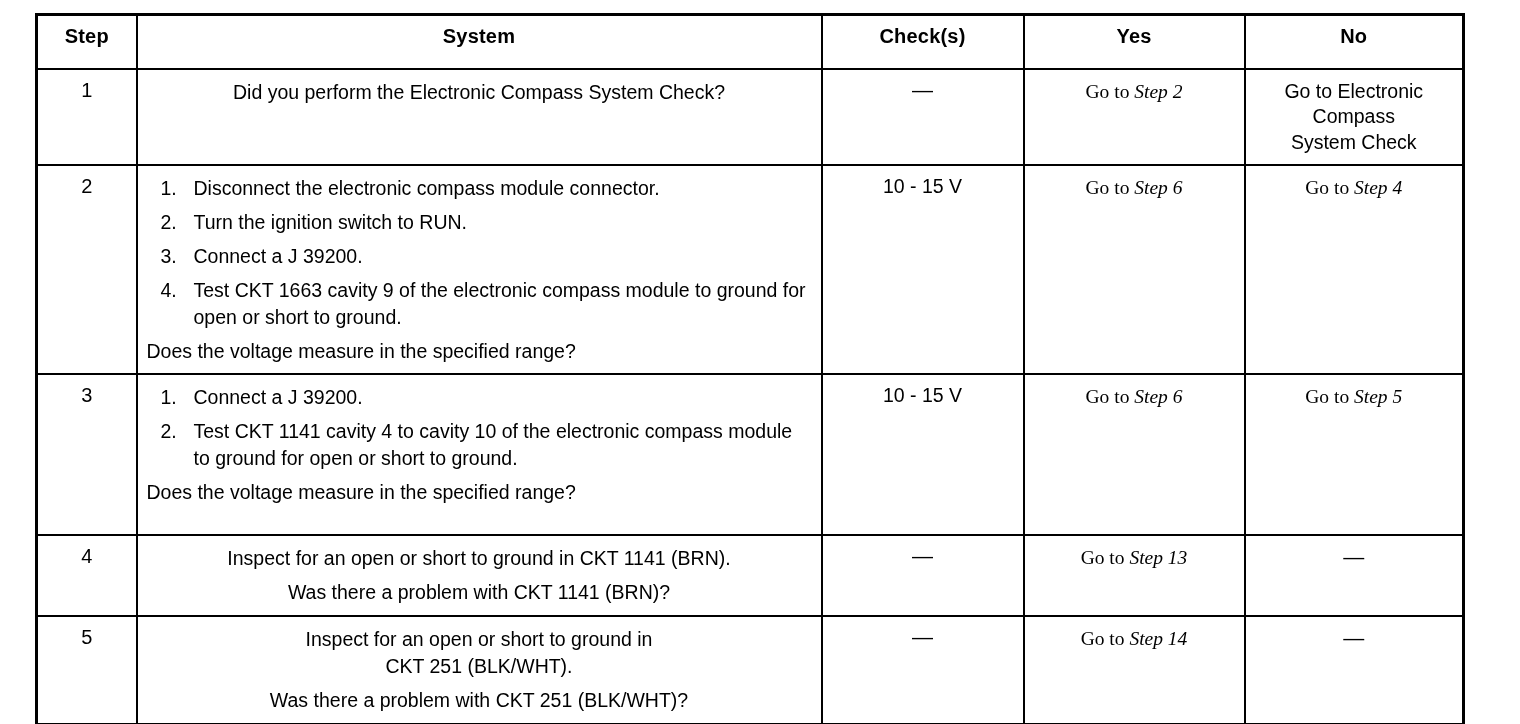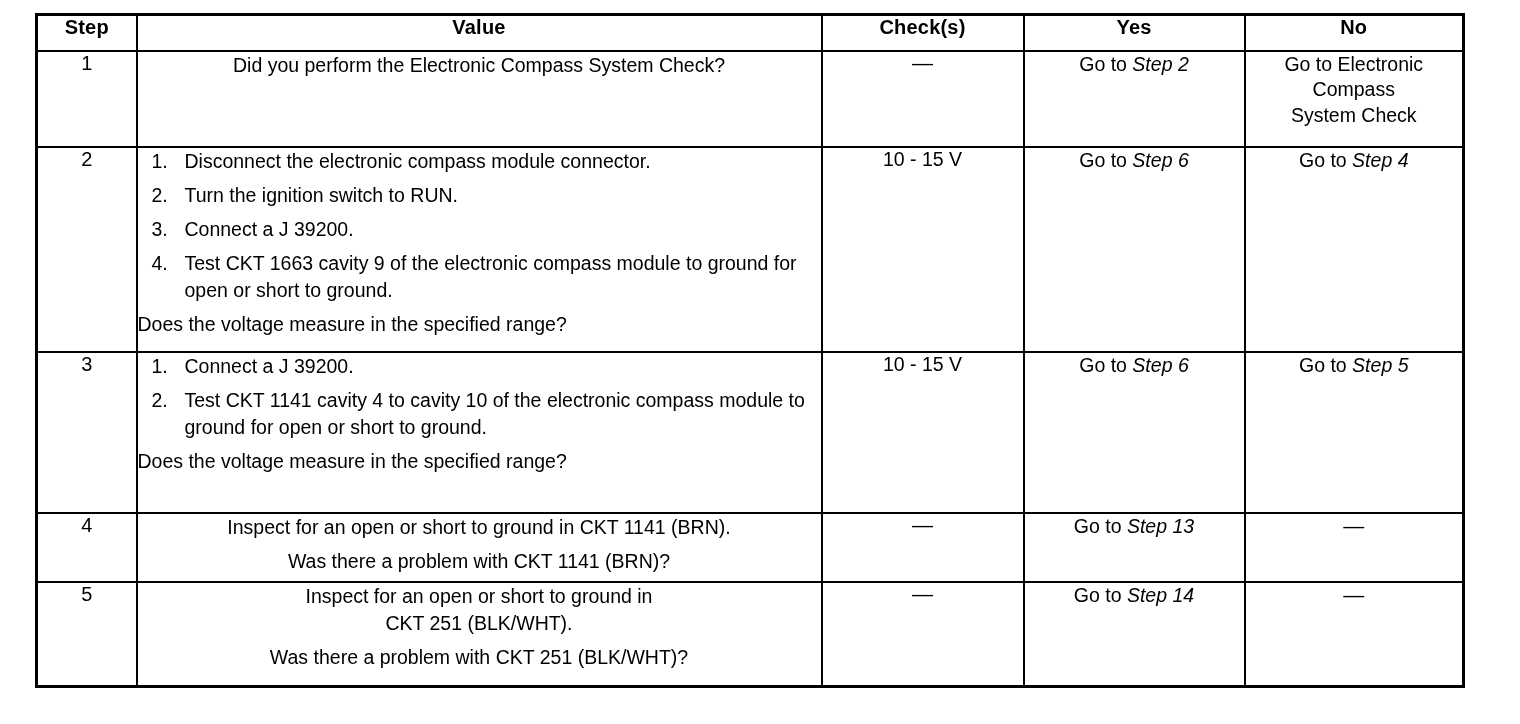--- a/index.html
+++ b/index.html
@@ -30,21 +30,21 @@
     top: 13px;
     width: 1427px;
     border-collapse: collapse;
     table-layout: fixed;
     background: #ffffff;
   }
 
   #diag-table td,
   #diag-table th {
     border: 2px solid #000000;
-    padding: 0;
+    padding: 9px;
     vertical-align: top;
     background: #ffffff;
     margin-top: 12px;
   }
 
   
   #diag-table {
     border: 3px solid #000000;
   }
 
@@ -87,20 +87,21 @@
 
   .cell-branch {
     text-align: center;
     font-size: 19.5px;
     line-height: 1.30;
     padding: 4px 6px;
   }
   .cell-branch.bottom {
     vertical-align: bottom;
     padding-bottom: 9px;
+    font-family: Liberation Serif, serif;
   }
   .cell-branch.top {
     vertical-align: top;
     padding-top: 5px;
   }
   .cell-branch.middle {
     vertical-align: middle;
   }
 
   
@@ -159,21 +160,21 @@
       <col class="col-step">
       <col class="col-action">
       <col class="col-value">
       <col class="col-yes">
       <col class="col-no">
     </colgroup>
 
     <thead>
       <tr class="hdr-row">
         <th>Step</th>
-        <th>Value</th>
+        <th>System</th>
         <th>Check(s)</th>
         <th>Yes</th>
         <th>No</th>
       </tr>
     </thead>
 
     <tbody>
 
       <tr style="height:96px;">
         <td class="cell-step">1</td>

